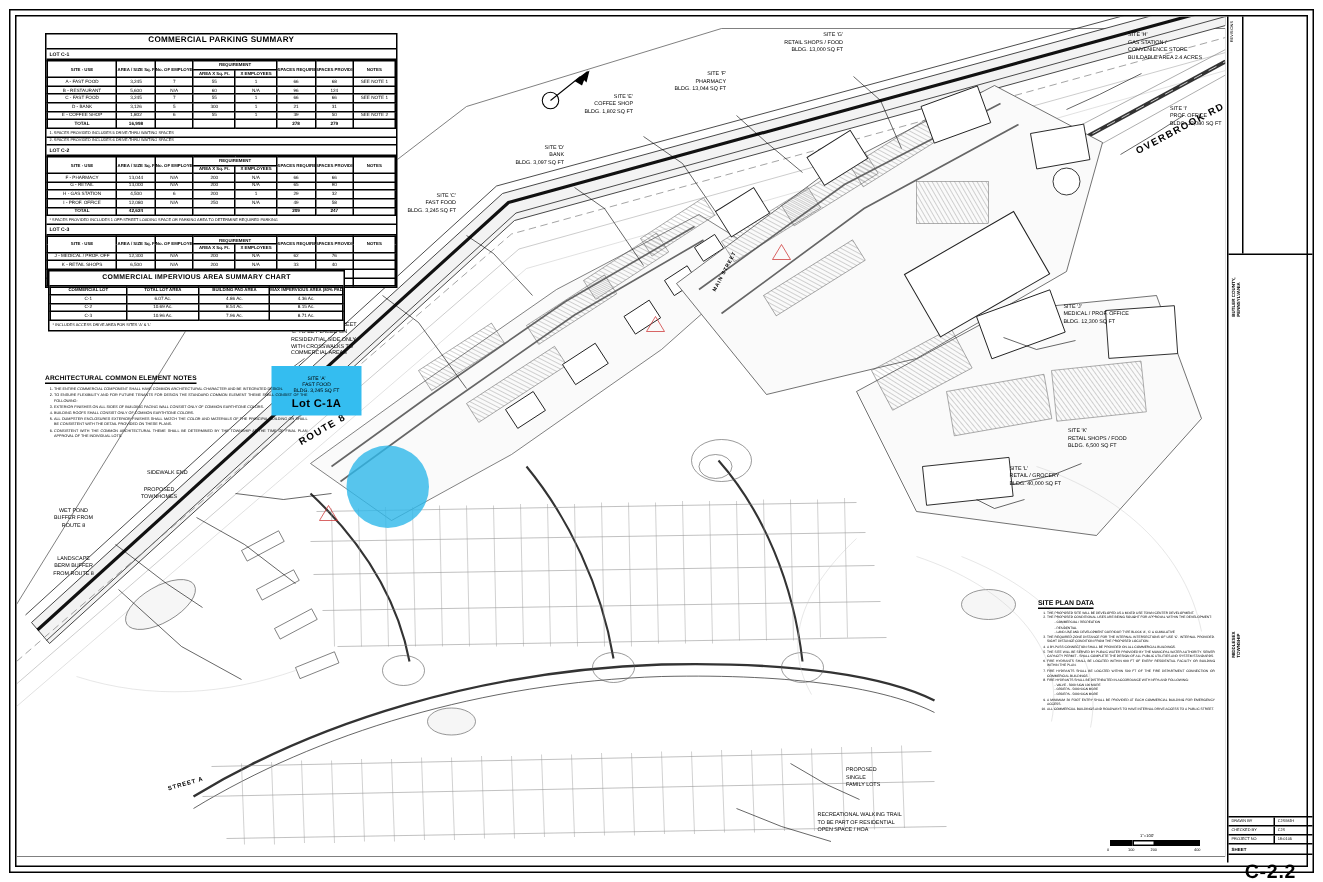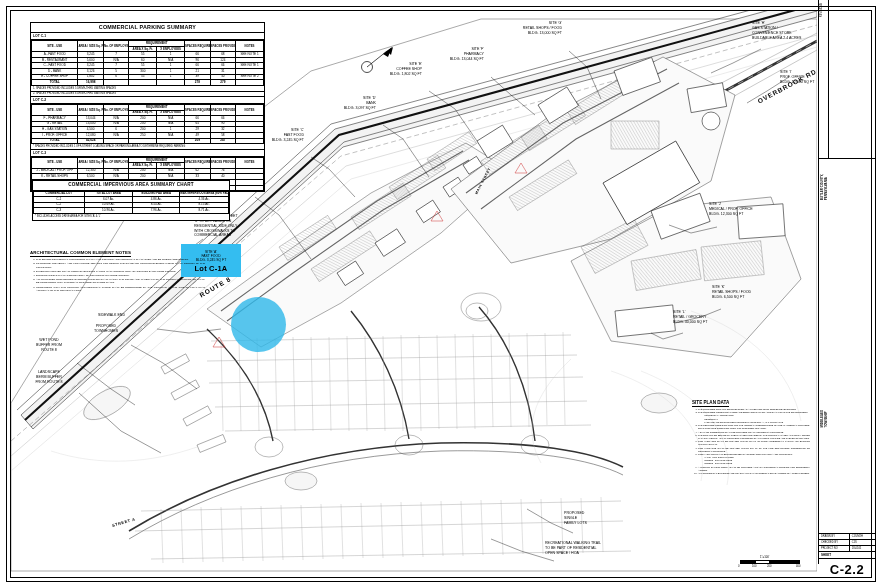--- a/index.html
+++ b/index.html
@@ -49,21 +49,21 @@
 
   
   #lotbox{position:absolute;left:181px;top:244px;width:60px;height:33px;background:#34bdf0;
       display:flex;flex-direction:column;align-items:center;justify-content:center;}
   #lotbox .t1{font-size:3.4px;line-height:1.25;text-align:center;padding-top:1.5px;white-space:pre;}
   #lotbox .t2{font-size:7.5px;font-weight:bold;margin-top:1.5px;letter-spacing:.2px;}
   #hcircle{position:absolute;left:231px;top:297px;width:55px;height:55px;border-radius:50%;
       background:#2eb8ea;opacity:.80;}
 
   
-  #tb{position:absolute;left:818px;top:0;width:56px;height:564px;border-left:0.8px solid #000;text-decoration:underline;}
+  #tb{position:absolute;left:818px;top:11px;width:56px;height:564px;border-left:0.8px solid #000;text-decoration:underline;}
   .vtxt{writing-mode:vertical-rl;transform:rotate(180deg);white-space:pre;}
   .tbcell{display:inline-block;box-sizing:border-box;padding:1px 2px;font-size:3px;line-height:1.2;}
 
   
   #scalebar{position:absolute;left:740px;top:560px;width:62px;height:10px;}
   #scalebar .seg{position:absolute;top:0;height:4px;border:0.5px solid #000;box-sizing:border-box;}
   #scalebar .tk{position:absolute;top:5px;font-size:2.6px;}
 
   .roadlbl{position:absolute;font-size:6.5px;font-weight:bold;letter-spacing:1px;color:#000;}
   .streetlbl{position:absolute;font-size:4px;font-weight:bold;letter-spacing:.6px;}

